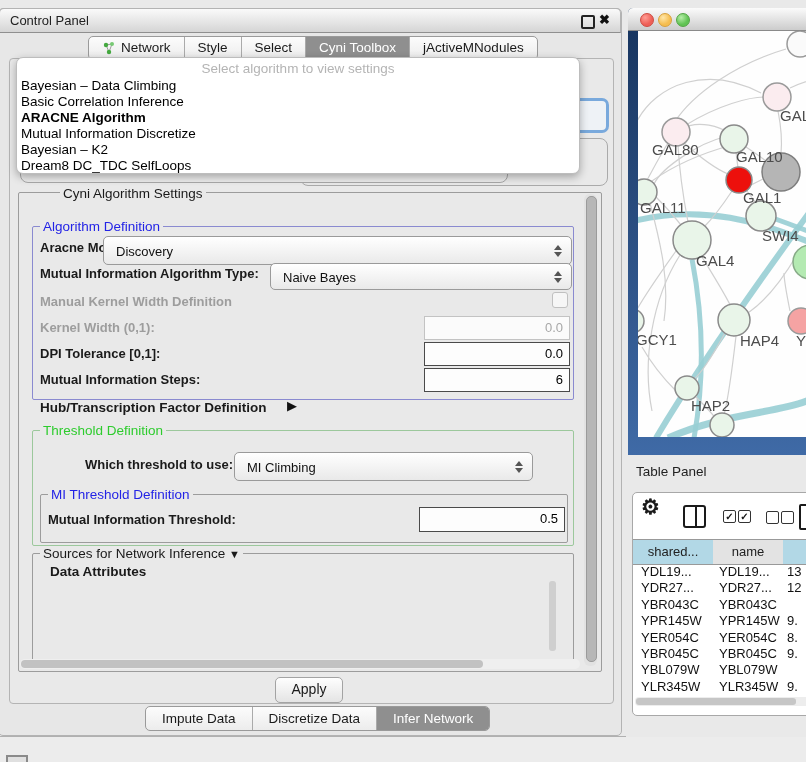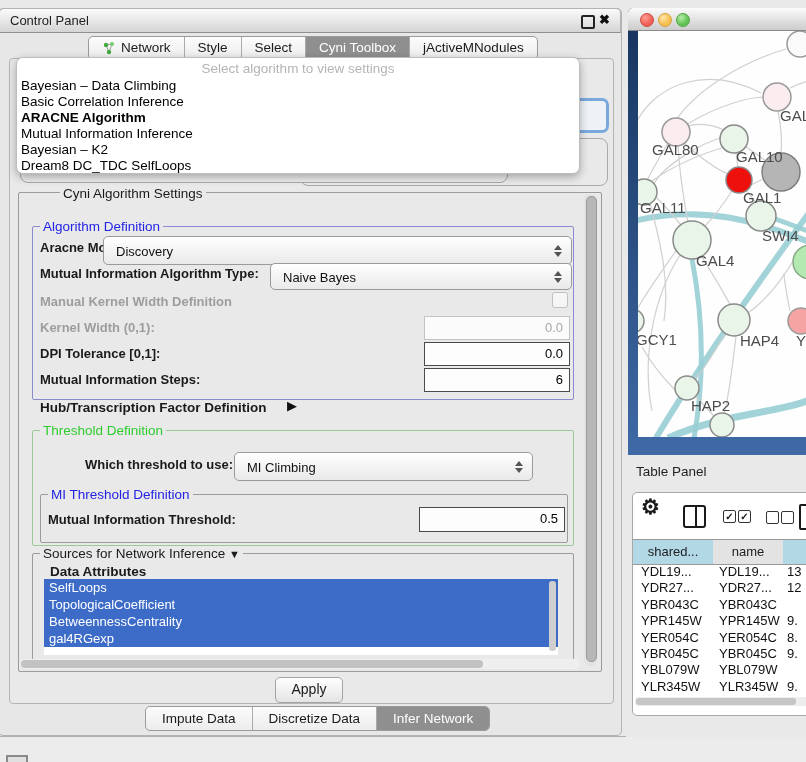--- a/index.html
+++ b/index.html
@@ -153,21 +153,21 @@
   <div class="abs bg-combo">
     <span>gal-filtered.sif default node</span>
   </div>
 
   <div class="abs overlay">
     <div class="ov-prompt">Select algorithm to view settings</div>
     <div class="algo-list" id="algo-list">
         <div class="algo-item">Bayesian – Data Climbing</div>
         <div class="algo-item">Basic Correlation Inference</div>
         <div class="algo-item sel">ARACNE Algorithm</div>
-        <div class="algo-item">Mutual Information Inference</div>
+        <div class="algo-item">Mutual Information Discretize</div>
         <div class="algo-item">Bayesian – K2</div>
         <div class="algo-item">Dream8 DC_TDC SelfLoops</div>
       </div>
   </div>
 
   <div class="abs gbox" style="left:18px;top:192px;width:582px;height:478px"></div>
   <span class="gtitle" style="left:60px;top:186px">Cyni Algorithm Settings</span>
   <div class="abs vsb-track"></div>
   <div class="abs vsb-thumb"></div>
 
@@ -220,26 +220,20 @@
   </div>
 
   <div class="abs gbox" style="left:40px;top:494px;width:526px;height:47px"></div>
   <span class="gtitle blue" style="left:48px;top:487px">MI Threshold Definition</span>
   <span class="lbl" style="left:48px;top:512px">Mutual Information Threshold:</span>
   <div class="field" style="left:419px;top:507px;width:138px;height:23px">0.5</div>
 
   <div class="abs gbox" style="left:32px;top:553px;width:540px;height:107px"></div>
   <span class="gtitle" style="left:40px;top:546px"><span>Sources for Network Inference</span> <span style="font-size:11px">▼</span></span>
   <span class="lbl" style="left:50px;top:564px;font-size:13.5px">Data Attributes</span>
-  <div class="abs attr-list" id="attr-list">
-      <div class="attr-item">SelfLoops</div>
-      <div class="attr-item">TopologicalCoefficient</div>
-      <div class="attr-item">BetweennessCentrality</div>
-      <div class="attr-item">gal4RGexp</div>
-    </div>
   <div class="abs list-thumb"></div>
 
   <div class="abs hsb-track"></div>
   <div class="abs hsb-thumb"></div>
 
   <div class="abs apply">Apply</div>
   <div class="abs btabs" id="bottom-tabs">
       <div class="btab">Impute Data</div>
       <div class="btab">Discretize Data</div>
       <div class="btab sel">Infer Network</div>

